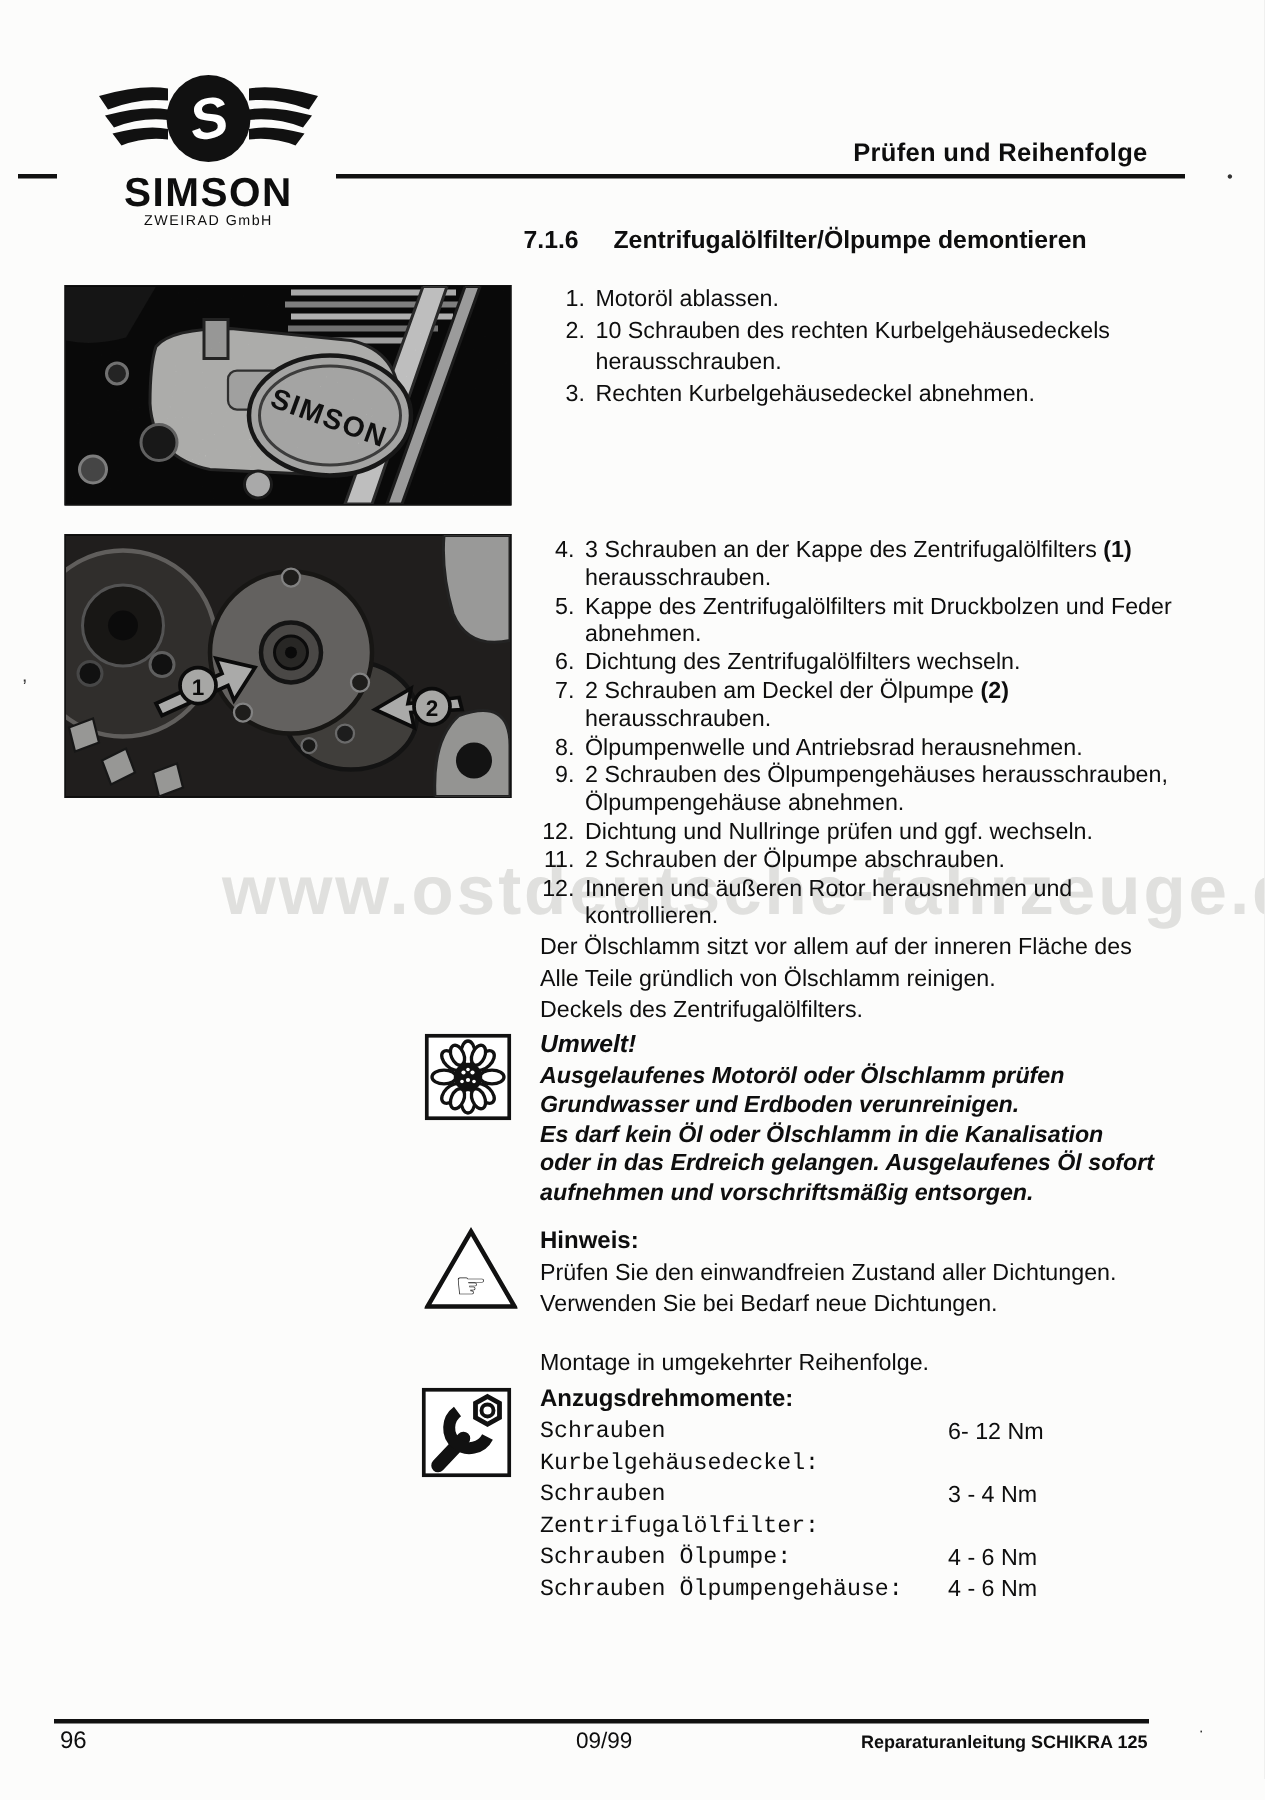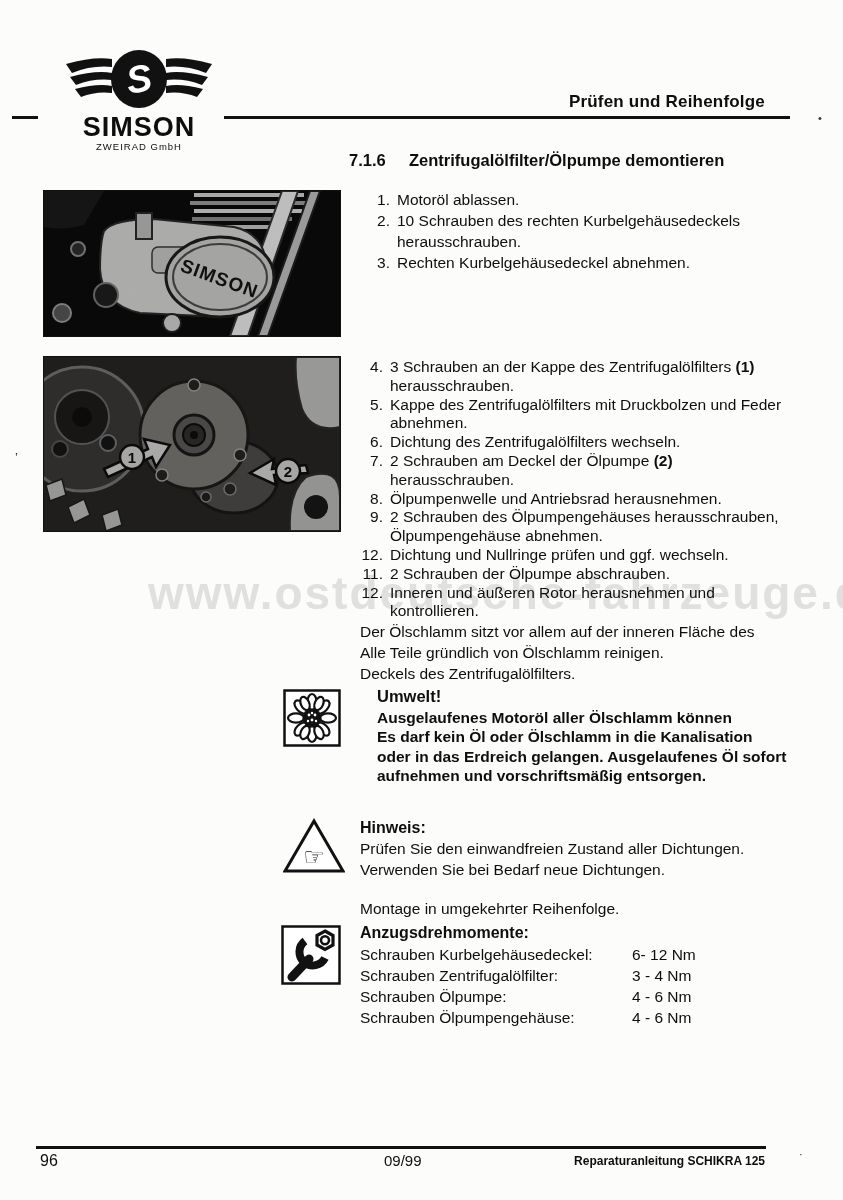--- a/index.html
+++ b/index.html
@@ -41,30 +41,30 @@
   .steps{position:absolute;font-size:15.5px;}
   .steps-a{left:360px;top:189px;width:428px;line-height:21px;}
   .steps-b{left:353px;top:358px;width:432px;line-height:18.8px;}
   .step{display:flex;}
   .step .num{width:30px;text-align:right;padding-right:7px;flex:0 0 auto;}
   .step .txt{flex:1;}
   .step .ref{font-weight:bold;}
   
   .para{position:absolute;font-size:15.5px;line-height:21px;}
   .clean-note{left:360px;top:621px;}
-  .umwelt-block{left:377px;top:687px;line-height:19.5px;font-weight:bold;}
+  .umwelt-block{left:360px;top:687px;line-height:19.5px;font-weight:bold;font-style:italic;}
   .umwelt-block .blk-title{font-size:16.5px;margin-bottom:1px;}
   .hinweis-block{left:360px;top:817px;}
   .blk-title{font-weight:bold;font-size:16px;}
   .montage{left:360px;top:898px;}
   
   .torque{position:absolute;left:360px;top:922px;font-size:15.5px;line-height:21px;width:420px;}
   .torque .blk-title{margin-bottom:1px;}
   .t-row{display:flex;}
-  .t-label{width:272px;flex:0 0 auto;}
+  .t-label{width:272px;flex:0 0 auto;font-family:Liberation Mono, monospace;}
   .t-value{flex:1;}
   
   .m-icon{position:absolute;}
   .icon-umwelt{left:283px;top:689px;}
   .icon-hinweis{left:283px;top:818px;}
   .icon-torque{left:281px;top:925px;}
   
   .rule-footer{position:absolute;left:36px;top:1146px;width:730px;height:3px;background:#111;}
   .foot-page{position:absolute;left:40px;top:1152px;font-size:16px;}
   .foot-date{position:absolute;left:384px;top:1152px;font-size:15px;}
@@ -280,21 +280,22 @@
             <circle cx="32" cy="26" r="1.4"></circle>
           <circle cx="29" cy="31" r="1.4"></circle>
             <circle cx="25" cy="32" r="1.2"></circle>
           <circle cx="33" cy="32" r="1.2"></circle>
             <circle cx="29" cy="24" r="1.2"></circle>
         </g>
       </svg>
     </div>
     <div class="para umwelt-block">
       <div class="blk-title">Umwelt!</div>
-      <div>Ausgelaufenes Motoröl aller Ölschlamm können</div>
+      <div>Ausgelaufenes Motoröl oder Ölschlamm prüfen</div>
+      <div>Grundwasser und Erdboden verunreinigen.</div>
       <div>Es darf kein Öl oder Ölschlamm in die Kanalisation</div>
       <div>oder in das Erdreich gelangen. Ausgelaufenes Öl sofort</div>
       <div>aufnehmen und vorschriftsmäßig entsorgen.</div>
     </div>
 
     <div class="m-icon icon-hinweis">
       <svg width="62" height="56" viewBox="0 0 62 56">
         <polygon points="31,3 60,53 2,53" fill="#fff" stroke="#111" stroke-width="3"></polygon>
         <text x="31" y="47" text-anchor="middle" font-family="DejaVu Sans, sans-serif" font-size="24" fill="#111">☞</text>
       </svg>

